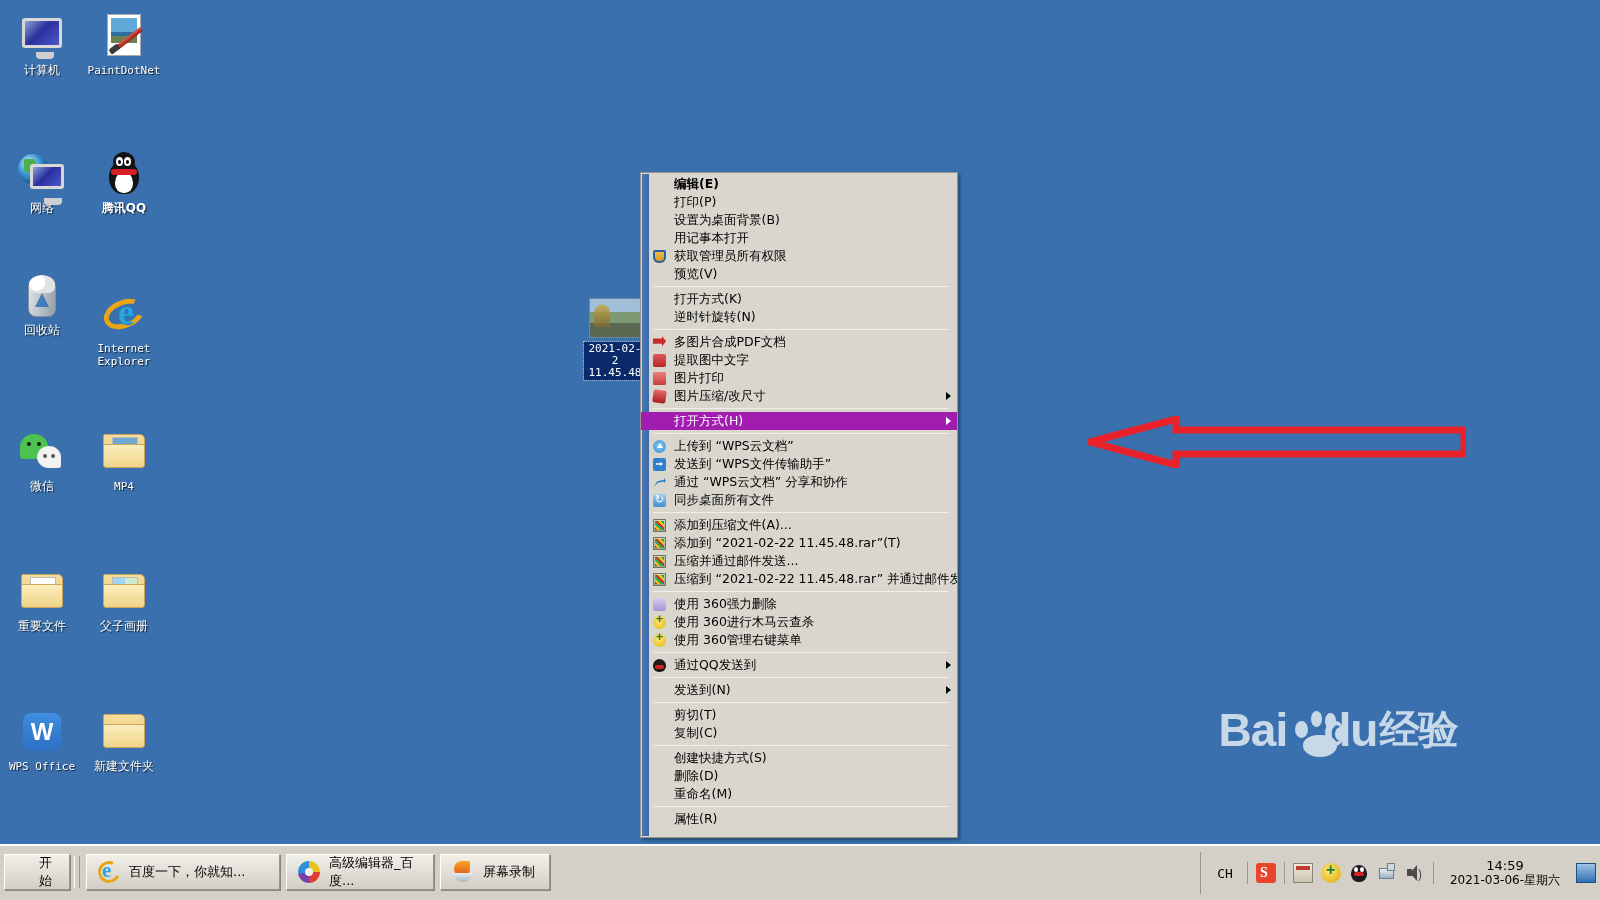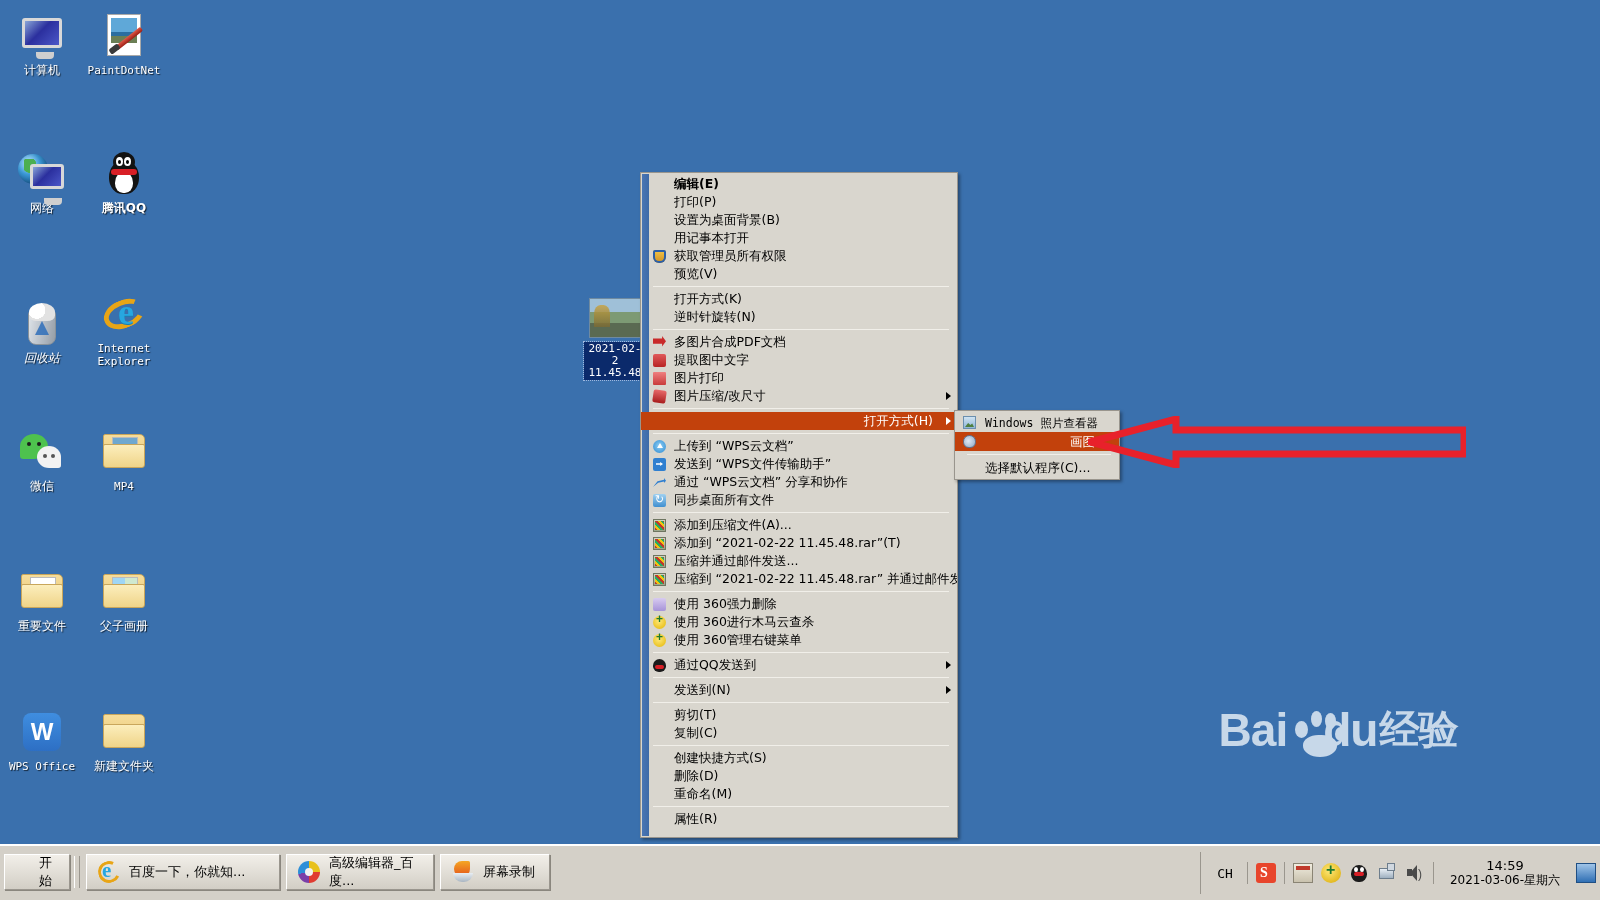--- a/index.html
+++ b/index.html
@@ -180,21 +180,21 @@
   #ctx-menu{ left:640px; top:172px; width:318px; height:666px; overflow:hidden; }
   #ctx-menu .gutter{
     position:absolute; left:1px; top:1px; bottom:1px; width:7px;
     background:linear-gradient(90deg,#4a76b4,#3e6aa8);
   }
   .mi{
     position:relative; height:18px; line-height:18px; padding-left:33px; padding-right:24px;
     white-space:nowrap; cursor:default;
   }
   .mi.bold{ font-weight:bold; }
-  .mi.hl{ background:#c2410c; color:#fff;text-align:right; }
+  .mi.hl{ background:#a21caf; color:#fff; }
   .mi .mico{
     position:absolute; left:12px; top:3px; width:13px; height:13px;
   }
   .mi .arrow{
     position:absolute; right:6px; top:5px; width:0; height:0;
     border-left:5px solid #000; border-top:4px solid transparent; border-bottom:4px solid transparent;
   }
   .mi.hl .arrow{ border-left-color:#fff; }
   .sep{ height:1px; margin:3px 8px 3px 12px; background:#b4b0a8; border-bottom:1px solid #f1efe9; }
 
@@ -326,21 +326,21 @@
             <div class="belly"></div>
           <div class="head"></div>
             <div class="eye l"></div>
             <div class="eye r"></div>
           <div class="scarf"></div>
         </div>
       </div>
       <div class="lbl">腾讯QQ</div>
     </div>
 
-    <div class="desk-icon" style="left:0px;  top:292px;font-style:italic;">
+    <div class="desk-icon" style="left:0px;  top:264px;">
       <div class="glyph">
         <div class="art-bin">
             <div class="can"></div>
             <div class="rec"></div>
             <div class="paper"></div>
           </div>
       </div>
       <div class="lbl">回收站</div>
     </div>
     <div class="desk-icon" style="left:82px; top:282px;">
@@ -475,34 +475,20 @@
 
     <div class="sep"></div>
     <div class="mi"><span>创建快捷方式(S)</span></div>
     <div class="mi"><span>删除(D)</span></div>
     <div class="mi"><span>重命名(M)</span></div>
 
     <div class="sep"></div>
     <div class="mi"><span>属性(R)</span></div>
   </div>
 
-  <div class="menu" id="submenu">
-    <div class="mi">
-      <span class="mico ic-photoviewer"></span>
-      <span style="font-family:'DejaVu Sans Mono',monospace; font-size:11.5px;">Windows 照片查看器</span>
-    </div>
-    <div class="mi hl">
-      <span class="mico ic-paint"></span>
-      <span>画图</span>
-    </div>
-    <div class="sep"></div>
-    <div class="mi">
-      <span>选择默认程序(C)...</span>
-    </div>
-  </div>
 
   <svg id="red-arrow" viewBox="0 0 378 52">
     <polygon points="2,26 88,3 88,14 376,14 376,38 88,38 88,49" fill="none" stroke="#e8212b" stroke-width="7" stroke-linejoin="miter"></polygon>
   </svg>
 
   <div id="watermark">
     <div class="logo">
       <span>Bai</span>
       <span class="paw">
         <span style="left:6px;  top:12px; width:13px; height:17px;"></span>

